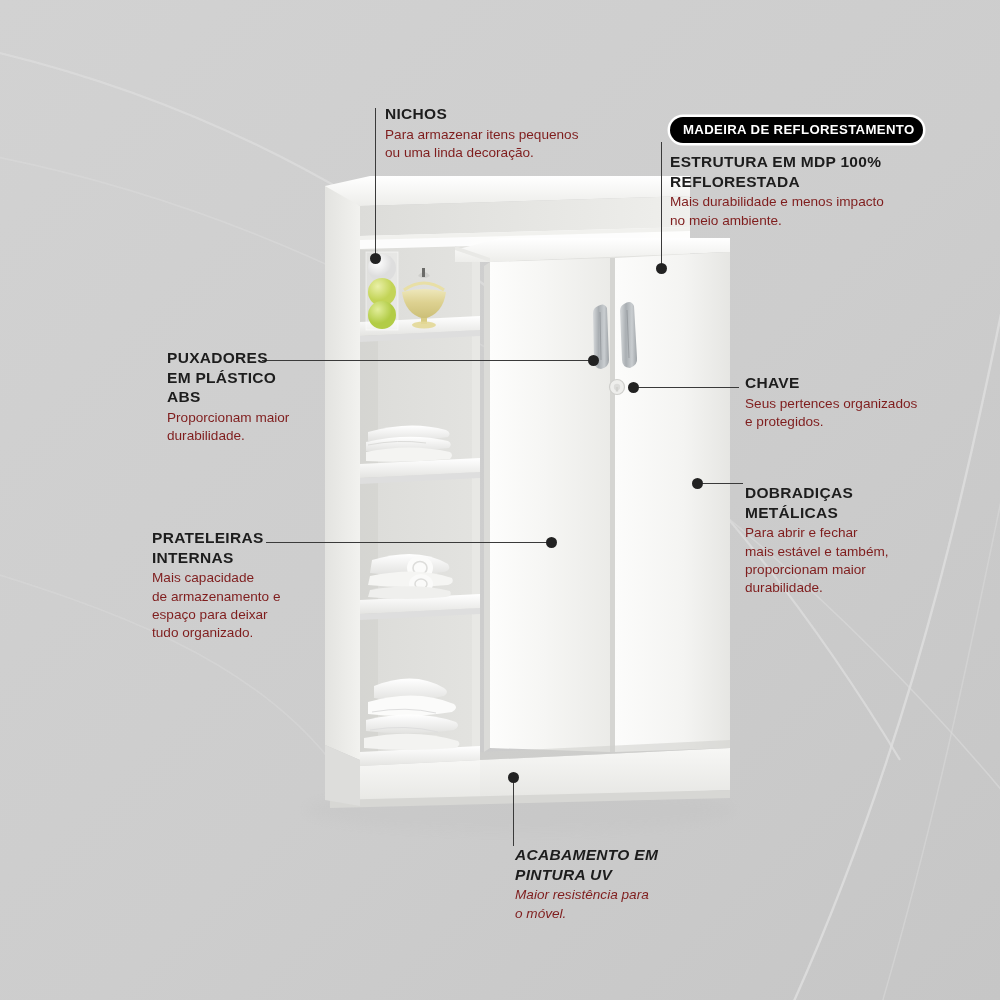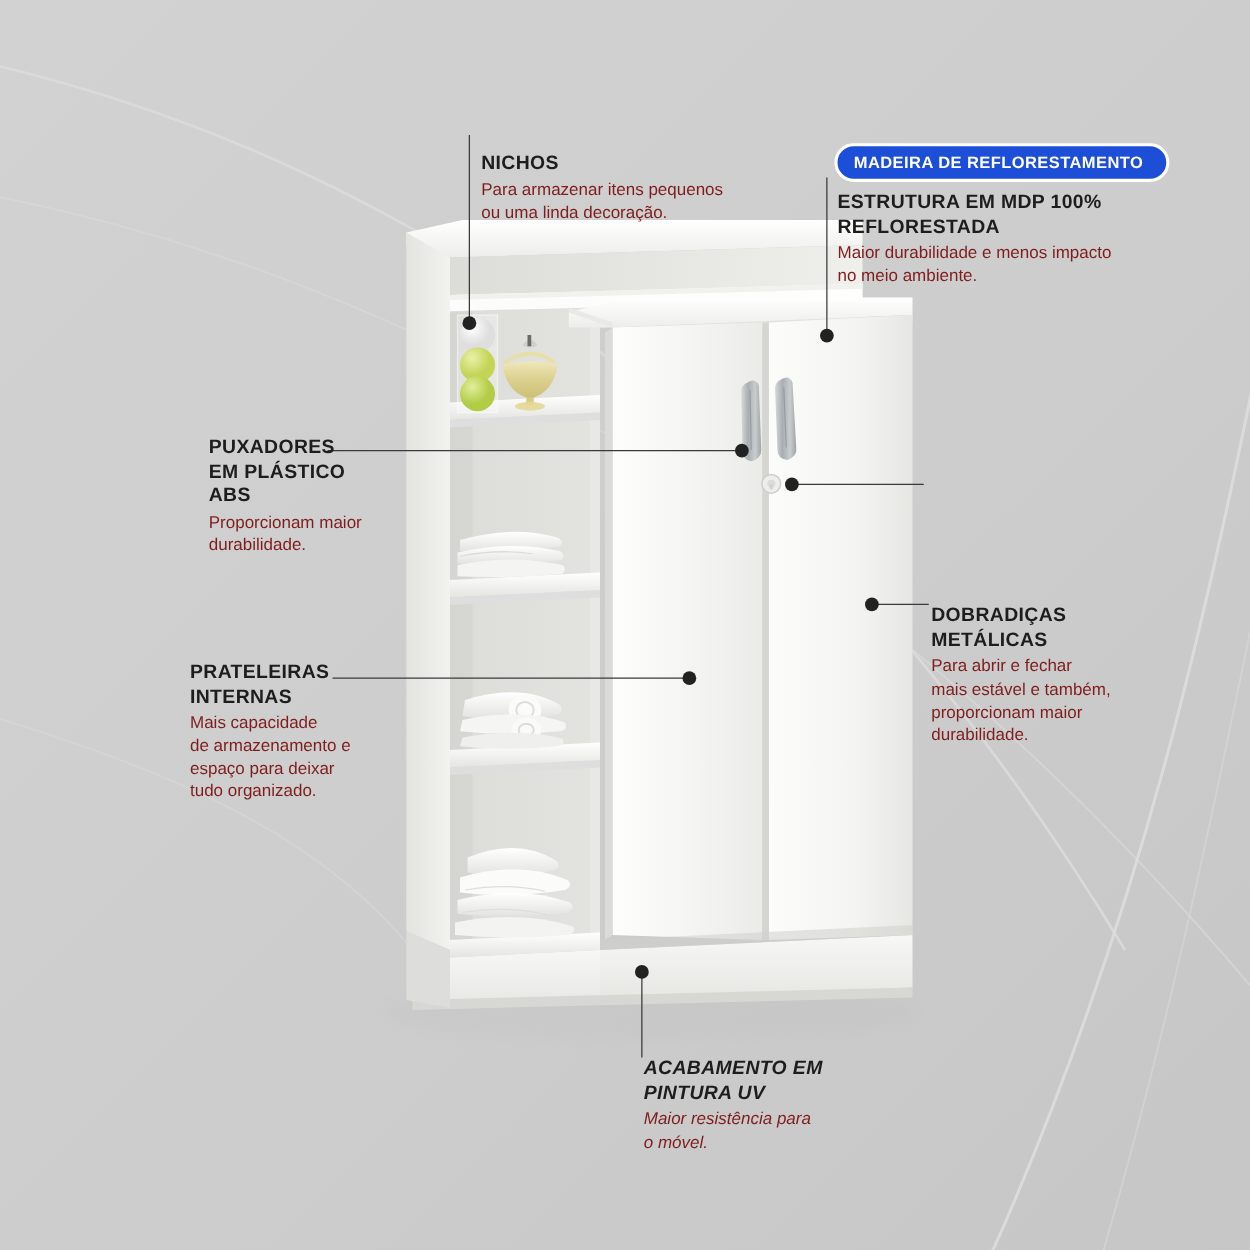--- a/index.html
+++ b/index.html
@@ -23,24 +23,24 @@
     text-transform:uppercase;white-space:pre-line;margin:0;
   }
   .callout .c-body{
     font-size:13.6px;color:#7f1d1d;line-height:1.36;
     margin:2px 0 0 0;white-space:pre-line;font-weight:400;
   }
 
   
   .badge{
     display:inline-block;
-    background:#1d4ed8;
+    background:#000000;
     color:#ffffff;
     font-size:13.2px;font-weight:bold;letter-spacing:.35px;
-    padding:5px 18px 6px 13px;
+    padding:5px 8px 6px 13px;
     border-radius:14px;
     box-shadow:0 0 0 2.5px #ffffff;
     margin-bottom:9px;
     white-space:nowrap;
   }
 
   
   .leader{position:absolute;background:#3a3a3a;}
   .leader.h{height:1.4px;}
   .leader.v{width:1.4px;}
@@ -249,42 +249,47 @@
 
   <div class="leader h" style="left:697px;top:483px;width:46px;"></div>
   <div class="dot" style="left:692px;top:478px;"></div>
 
   <div class="leader h" style="left:266px;top:542px;width:285px;"></div>
   <div class="dot" style="left:546px;top:537px;"></div>
 
   <div class="leader v" style="left:513px;top:780px;height:66px;"></div>
   <div class="dot" style="left:508px;top:772px;"></div>
 
-  <div class="callout" style="left:385px;top:121px;width:215px;">
+  <div class="callout" style="left:385px;top:104px;width:215px;">
     <div class="c-title">NICHOS</div>
     <div class="c-body">Para armazenar itens pequenos
 ou uma linda decoração.</div>
   </div>
 
   <div class="callout" style="left:670px;top:117px;width:240px;">
     <div class="badge">MADEIRA DE REFLORESTAMENTO</div>
     <div class="c-title">ESTRUTURA EM MDP 100%
 REFLORESTADA</div>
-    <div class="c-body">Maior durabilidade e menos impacto
+    <div class="c-body">Mais durabilidade e menos impacto
 no meio ambiente.</div>
   </div>
 
   <div class="callout" style="left:152px;top:348px;width:190px;margin-left:15px;">
     <div class="c-title">PUXADORES
 EM PLÁSTICO
 ABS</div>
     <div class="c-body">Proporcionam maior
 durabilidade.</div>
   </div>
 
+  <div class="callout" style="left:745px;top:373px;width:200px;">
+    <div class="c-title">CHAVE</div>
+    <div class="c-body">Seus pertences organizados
+e protegidos.</div>
+  </div>
 
   <div class="callout" style="left:745px;top:470px;width:190px;margin-top:13px;">
     <div class="c-title">DOBRADIÇAS
 METÁLICAS</div>
     <div class="c-body">Para abrir e fechar
 mais estável e também,
 proporcionam maior
 durabilidade.</div>
   </div>
 

